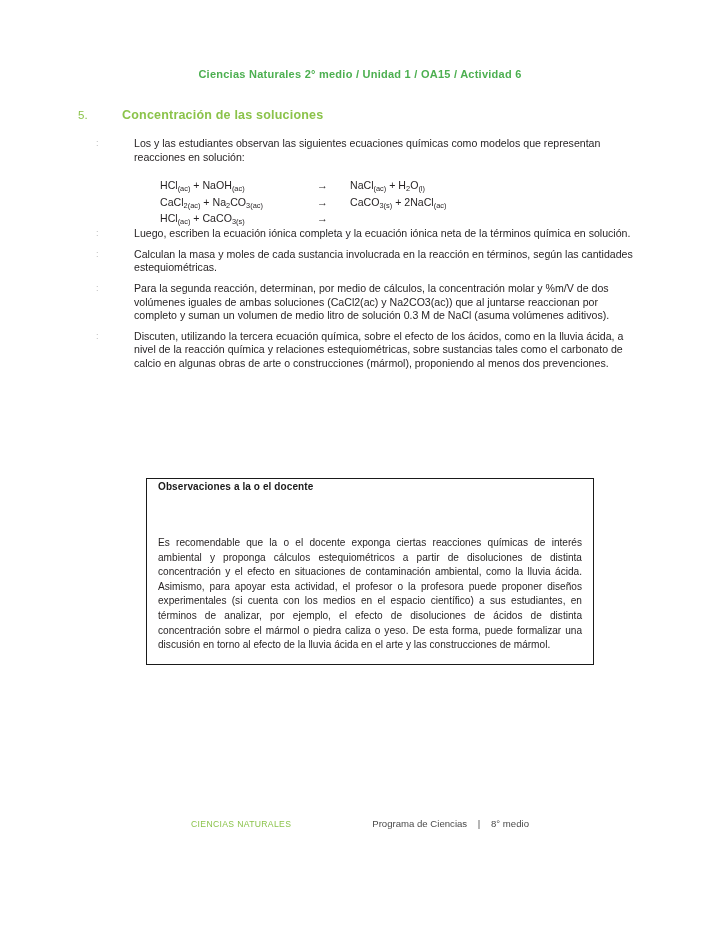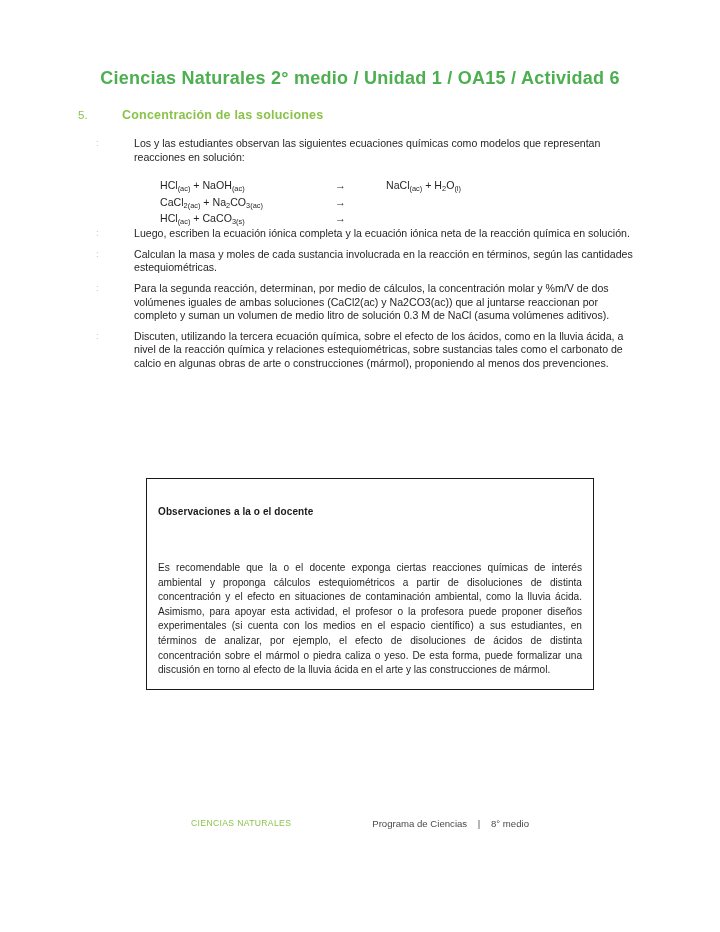--- a/index.html
+++ b/index.html
@@ -23,21 +23,21 @@
     background: #ffffff;
   }
 
   
   .doc-title {
     position: absolute;
     top: 68px;
     left: 0;
     width: 720px;
     text-align: center;
-    font-size: 18px;
+    font-size: 11px;
     font-weight: 700;
     letter-spacing: 0.25px;
     color: #4caf50;
     white-space: nowrap;
   }
 
   
   .activity-head {
     position: absolute;
     top: 108px;
@@ -97,21 +97,20 @@
     left: 160px;
     width: 420px;
     font-size: 10.6px;
     line-height: 15.5px;
     color: #231f20;
   }
   .eq-row {
     display: flex;
     align-items: flex-start;
     white-space: nowrap;
-    gap: 18px;
   }
   .eq-left {
     flex: 0 0 135px;
     width: 135px;
   }
   .eq-arrow {
     flex: 0 0 55px;
     width: 55px;
     text-align: center;
     font-size: 11px;
@@ -127,21 +126,21 @@
   }
 
   
   .obs-box {
     position: absolute;
     top: 478px;
     left: 146px;
     width: 448px;
     border: 1px solid #1a1a1a;
     box-sizing: border-box;
-    padding: 27px 11px 11px 11px;
+    padding: 2px 11px 11px 11px;
     background: #ffffff;
   }
   .obs-title {
     font-size: 10px;
     font-weight: 700;
     color: #1a1a1a;
     margin-bottom: 9px;
     letter-spacing: 0.1px;
   }
   .obs-body {
@@ -153,21 +152,21 @@
   }
 
   
   .footer {
     position: absolute;
     top: 818px;
     left: 0;
     width: 720px;
     display: flex;
     justify-content: center;
-    align-items: flex-start;
+    align-items: center;
     font-size: 9.6px;
     gap: 47px;
   }
   .footer-subject {
     color: #8bc34a;
     letter-spacing: 0.35px;
     font-size: 8.6px;
     margin-right: 34px;
   }
   .footer-meta {
@@ -196,21 +195,21 @@
 
     <div class="step">
       <span class="step-marker">:</span>
       <span class="step-text">Los y las estudiantes observan las siguientes ecuaciones químicas como modelos que representan reacciones en solución:</span>
     </div>
 
     <div style="height:56px"></div>
 
     <div class="step">
       <span class="step-marker">:</span>
-      <span class="step-text">Luego, escriben la ecuación iónica completa y la ecuación iónica neta de la reacción química en solución.</span>
+      <span class="step-text">Luego, escriben la ecuación iónica completa y la ecuación iónica neta de la términos química en solución.</span>
     </div>
 
     <div class="step">
       <span class="step-marker">:</span>
       <span class="step-text">Calculan la masa y moles de cada sustancia involucrada en la reacción en términos, según las cantidades estequiométricas.</span>
     </div>
 
     <div class="step">
       <span class="step-marker">:</span>
       <span class="step-text">Para la segunda reacción, determinan, por medio de cálculos, la concentración molar y %m/V de dos volúmenes iguales de ambas soluciones (CaCl2(ac) y Na2CO3(ac)) que al juntarse reaccionan por completo y suman un volumen de medio litro de solución 0.3 M de NaCl (asuma volúmenes aditivos).</span>
@@ -225,20 +224,21 @@
 
   <div class="equations">
     <div class="eq-row">
       <span class="eq-left">HCl<sub>(ac)</sub>&nbsp;+&nbsp;NaOH<sub>(ac)</sub></span>
       <span class="eq-arrow">→</span>
       <span class="eq-right">NaCl<sub>(ac)</sub>&nbsp;+&nbsp;H<sub>2</sub>O<sub>(l)</sub></span>
     </div>
     <div class="eq-row">
       <span class="eq-left">CaCl<sub>2</sub><sub>(ac)</sub>&nbsp;+&nbsp;Na<sub>2</sub>CO<sub>3</sub><sub>(ac)</sub></span>
       <span class="eq-arrow">→</span>
+      <span class="eq-right">CaCO<sub>3</sub><sub>(s)</sub>&nbsp;+&nbsp;2NaCl<sub>(ac)</sub></span>
     </div>
     <div class="eq-row">
       <span class="eq-left">HCl<sub>(ac)</sub>&nbsp;+&nbsp;CaCO<sub>3</sub><sub>(s)</sub></span>
       <span class="eq-arrow">→</span>
     </div>
   </div>
 
   <div class="obs-box">
     <div class="obs-title">Observaciones a la o el docente</div>
     <div class="obs-body">Es recomendable que la o el docente exponga ciertas reacciones químicas de interés ambiental y proponga cálculos estequiométricos a partir de disoluciones de distinta concentración y el efecto en situaciones de contaminación ambiental, como la lluvia ácida. Asimismo, para apoyar esta actividad, el profesor o la profesora puede proponer diseños experimentales (si cuenta con los medios en el espacio científico) a sus estudiantes, en términos de analizar, por ejemplo, el efecto de disoluciones de ácidos de distinta concentración sobre el mármol o piedra caliza o yeso. De esta forma, puede formalizar una discusión en torno al efecto de la lluvia ácida en el arte y las construcciones de mármol.</div>

